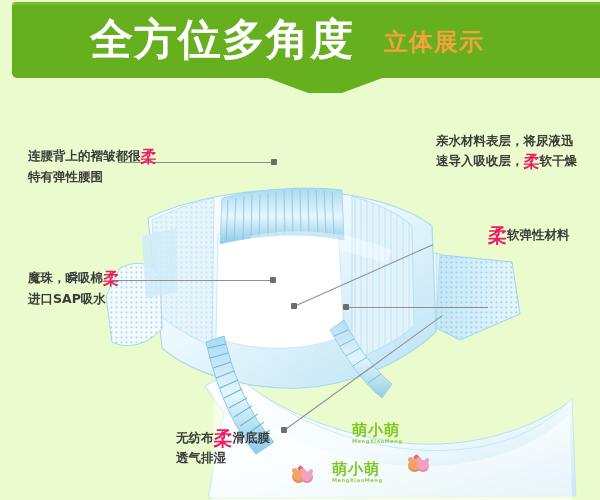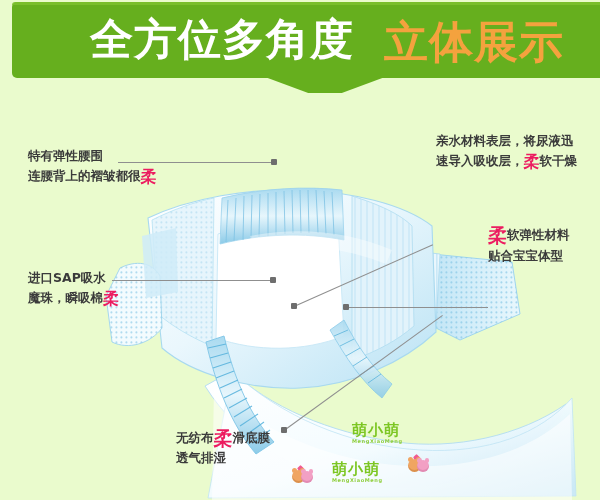--- a/index.html
+++ b/index.html
@@ -27,21 +27,21 @@
     background:#66af1e;
     clip-path:polygon(0 0,100% 0,64% 100%,36% 100%);
   }
   .hdr-title{
     position:absolute;left:78px;top:13px;
     font-size:43px;line-height:52px;font-weight:bold;color:#ffffff;
     letter-spacing:1px;white-space:nowrap;
   }
   .hdr-sub{
     position:absolute;left:372px;top:20px;
-    font-size:44px;line-height:44px;font-weight:bold;color:#f4a23e;
+    font-size:24px;line-height:44px;font-weight:bold;color:#f4a23e;
     letter-spacing:1px;white-space:nowrap;
   }
 
   
   .product{position:absolute;left:0;top:86px;width:580px;height:414px;}
 
   .ann-line{position:absolute;height:1px;background:#8f8f8f;transform-origin:0 50%;}
   .ann-dot{position:absolute;width:6px;height:6px;border-radius:1px;background:#6e6e6e;}
 
   
@@ -261,37 +261,36 @@
     <div class="ann-dot" style="left:291px;top:217px;"></div>
 
     <div class="ann-line" style="left:346px;top:221px;width:142px;"></div>
     <div class="ann-dot" style="left:343px;top:218px;"></div>
 
     <div class="ann-line" style="left:284px;top:344px;width:196px;transform:rotate(-36deg);"></div>
     <div class="ann-dot" style="left:281px;top:341px;"></div>
   </div>
 
   <div class="ann" id="ann-waist">
+    <div><span>连腰背上的褶皱都很</span><span class="ro">柔</span></div>
     <div>特有弹性腰围</div>
-    <div><span>连腰背上的褶皱都很</span><span class="ro">柔</span></div>
   </div>
 
   <div class="ann" id="ann-sap">
+    <div><span>魔珠，瞬吸棉</span><span class="ro">柔</span></div>
     <div>进口SAP吸水</div>
-    <div><span>魔珠，瞬吸棉</span><span class="ro">柔</span></div>
   </div>
 
   <div class="ann" id="ann-top">
     <div>亲水材料表层，将尿液迅</div>
     <div><span>速导入吸收层，</span><span class="ro">柔</span><span>软干燥</span></div>
   </div>
 
   <div class="ann" id="ann-elastic">
     <div><span class="ro-big">柔</span><span>软弹性材料</span></div>
-    <div>贴合宝宝体型</div>
   </div>
 
   <div class="ann" id="ann-bottom">
     <div><span>无纺布</span><span class="ro-big">柔</span><span>滑底膜</span></div>
     <div>透气排湿</div>
   </div>
 
 </div>
 
 </body></html>

